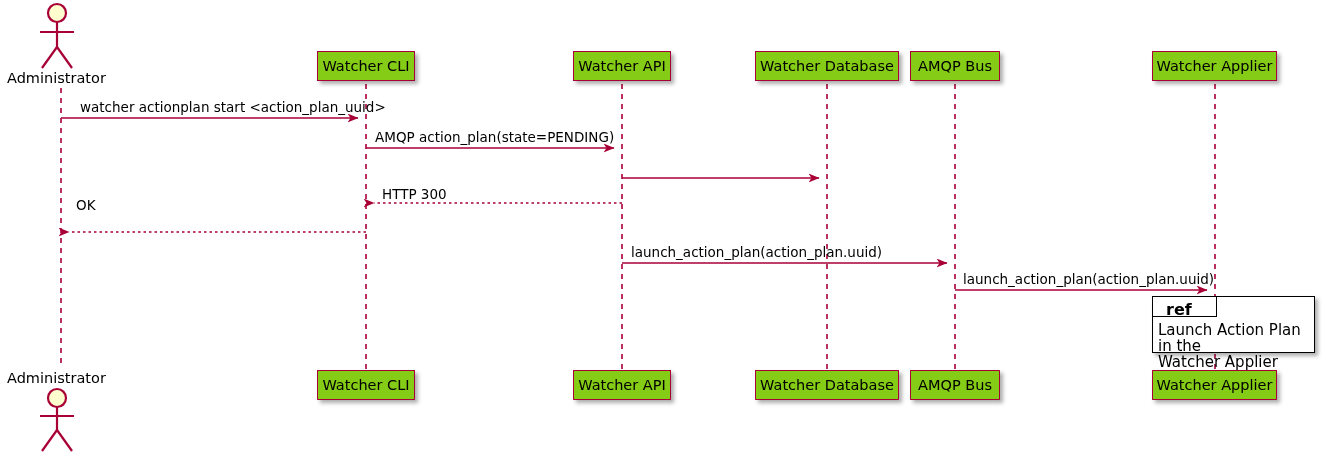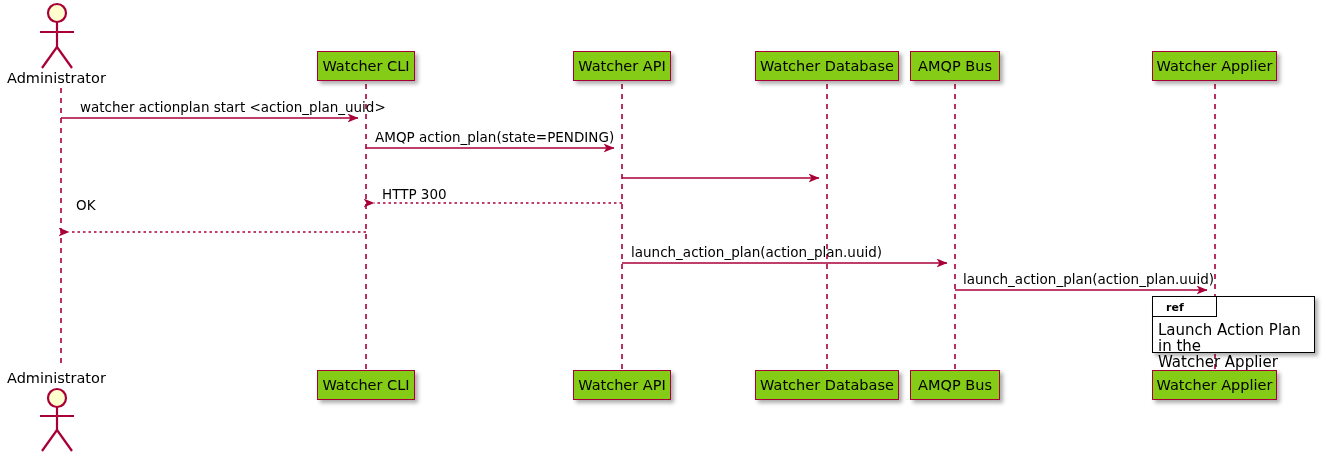--- a/index.html
+++ b/index.html
@@ -55,21 +55,21 @@
     position:absolute;
     left:0;top:0;
     height:20px;
     box-sizing:border-box;
     background:#FFFFFF;
     border-right:1.5px solid #000000;
     border-bottom:1.5px solid #000000;
   }
   .ref-title{
     position:absolute;
-    font-size:11px;
+    font-size:16px;
     font-weight:bold;
     color:#000000;
     line-height:1;
     white-space:nowrap;
   }
   .ref-body{
     position:absolute;
     font-size:15px;
     color:#000000;
     line-height:16px;

